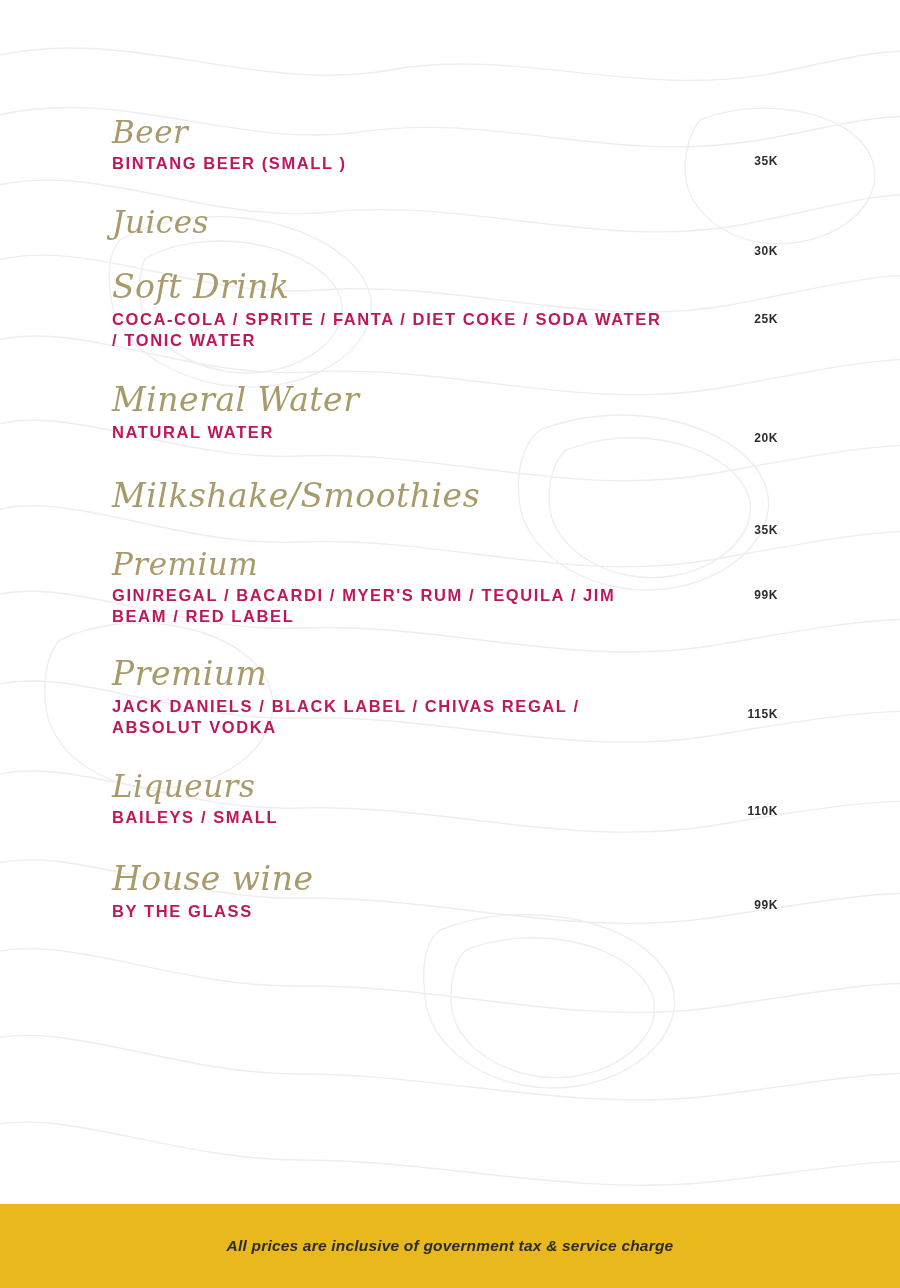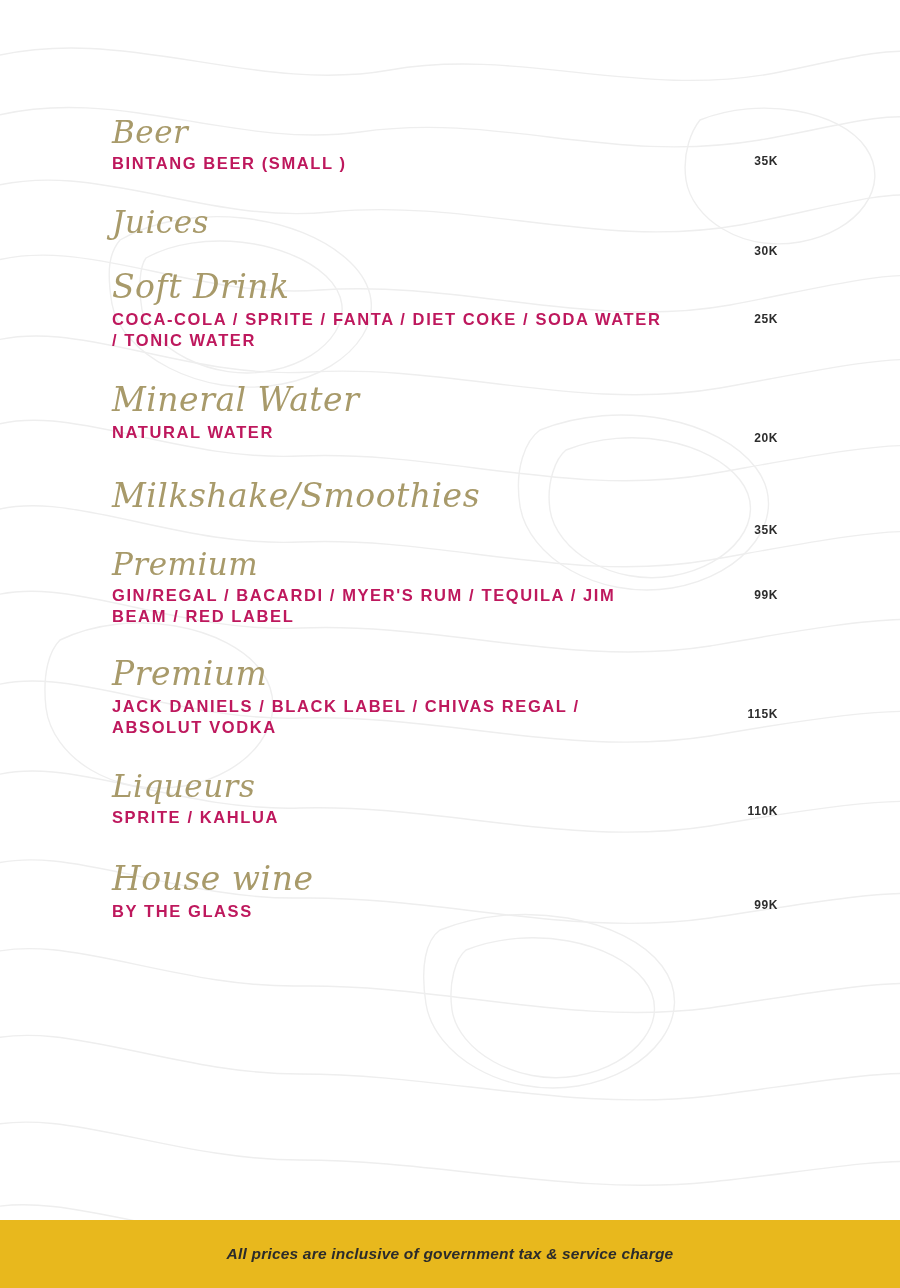--- a/index.html
+++ b/index.html
@@ -106,21 +106,21 @@
   .item-7 { margin-bottom: 32px; }
   .item-8 { margin-bottom: 0; }
 
   .cat-title.big { font-size: 33px; }
 
   .footer-bar {
     position: absolute;
     left: 0;
     bottom: 0;
     width: 900px;
-    height: 68px;
+    height: 84px;
     background: #e8b81d;
     display: flex;
     align-items: center;
     justify-content: center;
     z-index: 5;
   }
   .footer-note {
     font-family: "Liberation Sans", sans-serif;
     font-style: italic;
     font-weight: 700;
@@ -207,21 +207,21 @@
       </li>
 
       <li class="menu-item item-6">
         <h2 class="cat-title big">Premium</h2>
         <p class="cat-desc">JACK DANIELS / BLACK LABEL / CHIVAS REGAL / ABSOLUT VODKA</p>
         <span class="price">115K</span>
       </li>
 
       <li class="menu-item item-7">
         <h2 class="cat-title">Liqueurs</h2>
-        <p class="cat-desc">SPRITE / KAHLUA</p>
+        <p class="cat-desc">BAILEYS / SMALL</p>
         <span class="price">110K</span>
       </li>
 
       <li class="menu-item item-8">
         <h2 class="cat-title big">House wine</h2>
         <p class="cat-desc">BY THE GLASS</p>
         <span class="price">99K</span>
       </li>
 
     </ul>

